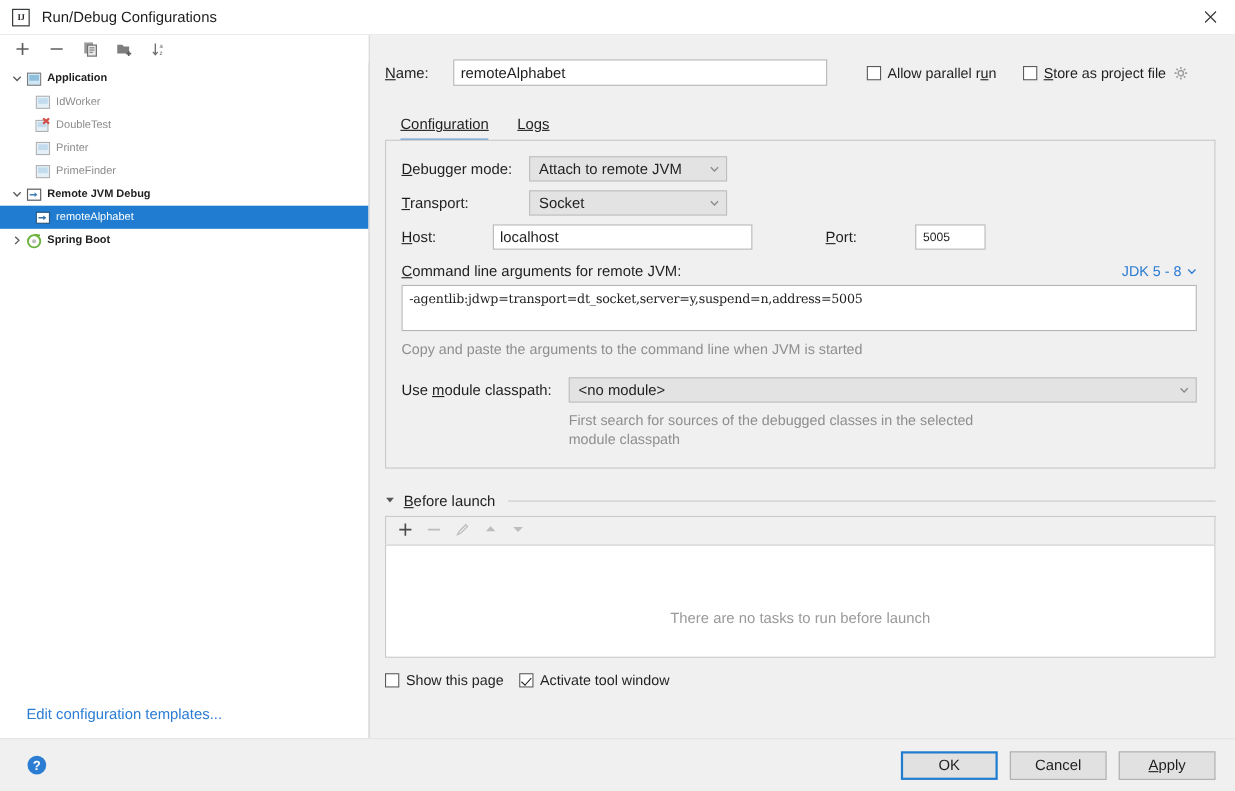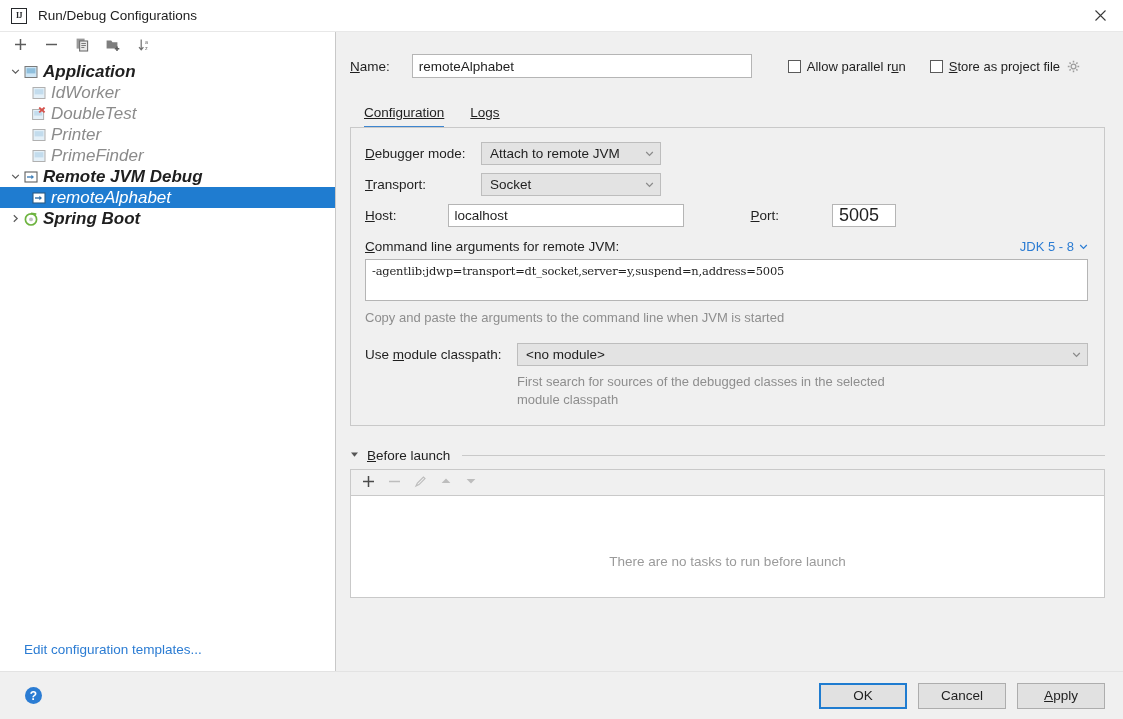--- a/index.html
+++ b/index.html
@@ -99,21 +99,21 @@
     display: flex; align-items: center; justify-content: center;
     color: #6e6e6e; font-size: 9px;
     font-family: "DejaVu Sans", sans-serif;
   }
   .tr-icon {
     width: 16px; min-width: 16px; height: 16px;
     margin-right: 4px;
     display: flex; align-items: center; justify-content: center;
     position: relative;
   }
-  .tr-label { font-size: 17px; color: #1f1f1f; font-style: italic; }
+  .tr-label { font-size: 10px; color: #1f1f1f; }
   .tr-label.bold { font-weight: bold; }
   .tr-label.muted { color: #8b8b8b; }
   .indent1 { padding-left: 8px; }
   .indent2 { padding-left: 31px; }
 
   .edit-templates {
     position: absolute;
     left: 24px; bottom: 14px;
     color: #2b7cd3;
     font-size: 13.5px;
@@ -219,21 +219,21 @@
     width: 236px; height: 23px;
     background: #fff; border: 1px solid #b5b5b5;
     padding: 0 6px; font-size: 13.5px;
     display: flex; align-items: center;
     margin-left: 6px;
   }
   .port-lbl { margin-left: 22px; }
   .port-input {
     width: 64px; height: 23px;
     background: #fff; border: 1px solid #b5b5b5;
-    padding: 0 6px; font-size: 18px;
+    padding: 0 6px; font-size: 11px;
     display: flex; align-items: center;
     margin-left: 8px;
   }
 
   .cmd-head {
     display: flex; align-items: baseline; justify-content: space-between;
     margin-bottom: 5px;
   }
   .jdk-sel {
     color: #2b7cd3; font-size: 13px;
@@ -619,20 +619,30 @@
           <svg width="12" height="12" viewBox="0 0 12 12">
               <path d="M1.6 4 L10.4 4 L6 8.6 Z" fill="#bdbdbd"></path>
             </svg>
         </span>
       </div>
 
       <div class="bl-list">
         <span>There are no tasks to run before launch</span>
       </div>
 
+      <div class="bottom-cbs">
+        <div class="cb-item">
+          <span class="cbox"></span>
+          <span>Show this page</span>
+        </div>
+        <div class="cb-item">
+          <span class="cbox checked"></span>
+          <span>Activate tool window</span>
+        </div>
+      </div>
 
     </div>
   </div>
 
   <div class="footer">
     <div class="help-icon">?</div>
     <div class="btns">
       <div class="btn primary">OK</div>
       <div class="btn">Cancel</div>
       <div class="btn"><span class="u">A</span>pply</div>

